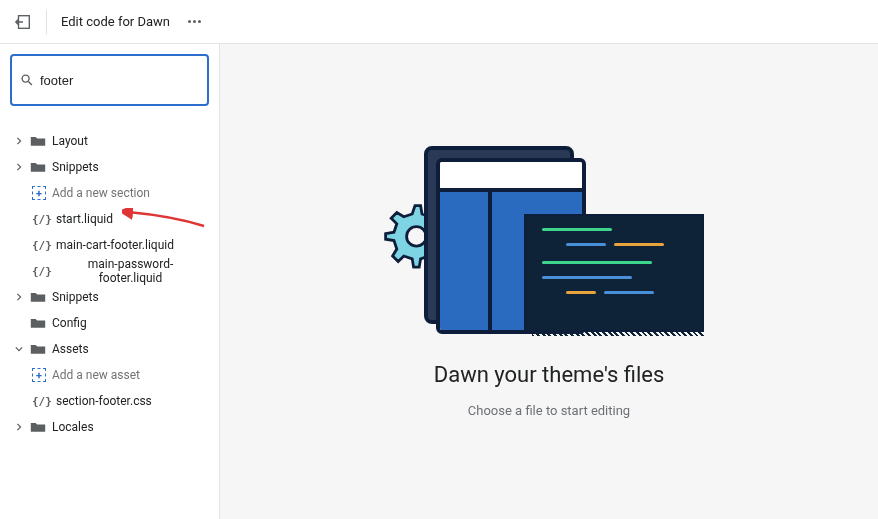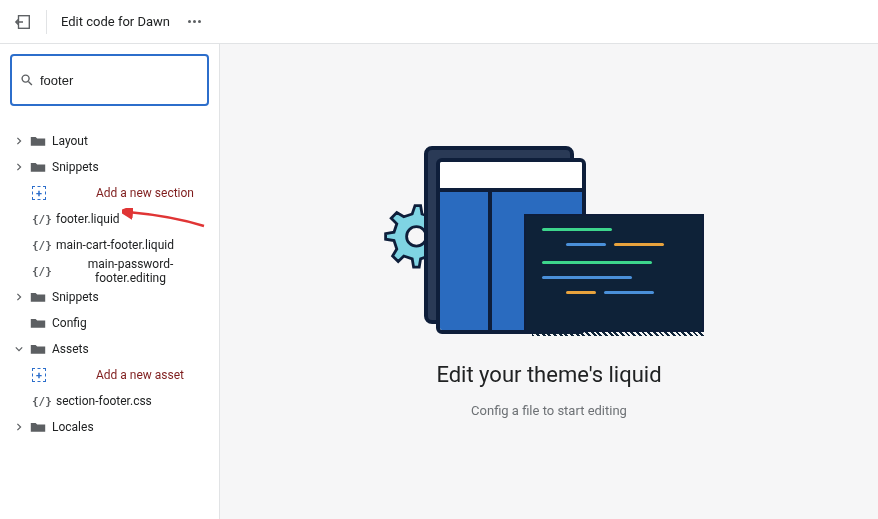--- a/index.html
+++ b/index.html
@@ -17,21 +17,21 @@
 .search-input { border: none; outline: none; flex: 1; font-size: 13px; padding: 0 6px; color: #202223; background: transparent; }
 .tree-item { display: flex; align-items: center; height: 26px; padding: 0 4px; gap: 6px; cursor: pointer; border-radius: 4px; }
 .tree-item.child { padding-left: 22px; }
 .chev { width: 10px; display: flex; justify-content: center; }
 .chev svg { display: block; }
 .chev.none { visibility: hidden; }
 .folder-icon svg, .liquid-icon, .add-icon { display: flex; align-items: center; }
 .liquid-icon { font-family: monospace; font-size: 11px; font-weight: 600; color: #5c5f62; width: 18px; text-align: center; }
 .add-icon { width: 14px; height: 14px; border: 1px dashed #2c6ecb; display: flex; align-items: center; justify-content: center; color: #2c6ecb; font-size: 11px; font-weight: bold; line-height: 1; }
 .label { font-size: 12px; text-align: center; }
-.label.link { color: #7f1d1d; margin-left: 44px; }
+.label.link { color: #737373; }
 .content { flex: 1; background: #f6f6f7; display: flex; flex-direction: column; align-items: center; justify-content: center; gap: 16px; position: relative; }
 .illus { position: relative; width: 310px; height: 200px; }
 .gear { position: absolute; left: -14px; top: 54px; }
 .browser-back { position: absolute; left: 30px; top: 0; width: 150px; height: 178px; background: #2a3a56; border: 4px solid #0e1e3a; border-radius: 8px; }
 .browser-front { position: absolute; left: 42px; top: 12px; width: 150px; height: 176px; background: #fff; border: 4px solid #0e1e3a; border-radius: 6px; overflow: hidden; }
 .bf-top { height: 30px; background: #fff; border-bottom: 4px solid #0e1e3a; }
 .bf-body { display: flex; height: calc(100% - 30px); }
 .bf-left { width: 52px; background: #2a6bbf; border-right: 4px solid #0e1e3a; }
 .bf-right { flex: 1; background: #2a6bbf; }
 .code-panel { position: absolute; left: 130px; top: 68px; width: 180px; height: 118px; background: #0e2238; border: 2px solid #0e1e3a; }
@@ -106,29 +106,29 @@
         </span>
       <span class="label">Snippets</span>
     </div>
 
     <div class="tree-item child">
       <span class="add-icon">+</span>
       <span class="label link">Add a new section</span>
     </div>
     <div class="tree-item child">
       <span class="liquid-icon">{/}</span>
-      <span class="label">footer.liquid</span>
+      <span class="label">start.liquid</span>
     </div>
     <div class="tree-item child">
       <span class="liquid-icon">{/}</span>
       <span class="label">main-cart-footer.liquid</span>
     </div>
     <div class="tree-item child">
       <span class="liquid-icon">{/}</span>
-      <span class="label">main-password-footer.editing</span>
+      <span class="label">main-password-footer.liquid</span>
     </div>
 
     <div class="tree-item">
       <span class="chev">
           <svg width="8" height="8" viewBox="0 0 10 10">
             <path d="M3 1 L7 5 L3 9" fill="none" stroke="#5c5f62" stroke-width="1.5"></path>
           </svg>
         </span>
       <span class="folder-icon">
           <svg width="16" height="14" viewBox="0 0 20 16">
@@ -202,22 +202,22 @@
       </div>
       <div class="shadow-strip"></div>
       <div class="code-panel">
         <div class="code-line cl1"></div>
         <div><span class="code-line cl2"></span><span class="code-line cl3"></span></div>
         <div class="code-line cl4"></div>
         <div class="code-line cl5"></div>
         <div><span class="code-line cl6"></span><span class="code-line cl7"></span></div>
       </div>
     </div>
-    <div class="heading">Edit your theme's liquid</div>
-    <div class="subtext">Config a file to start editing</div>
+    <div class="heading">Dawn your theme's files</div>
+    <div class="subtext">Choose a file to start editing</div>
   </div>
 </div>
 
 <svg class="arrow" width="90" height="30" style="position:absolute; left:122px; top:208px;">
   <defs>
       <marker id="ah" markerWidth="8" markerHeight="8" refX="2" refY="3" orient="auto">
         <path d="M0 0 L6 3 L0 6 Z" fill="#e03535"></path>
       </marker>
     </defs>
   <path d="M82 18 Q50 8 6 4" stroke="#e03535" stroke-width="2.5" fill="none" marker-end="url(#ah)"></path>

